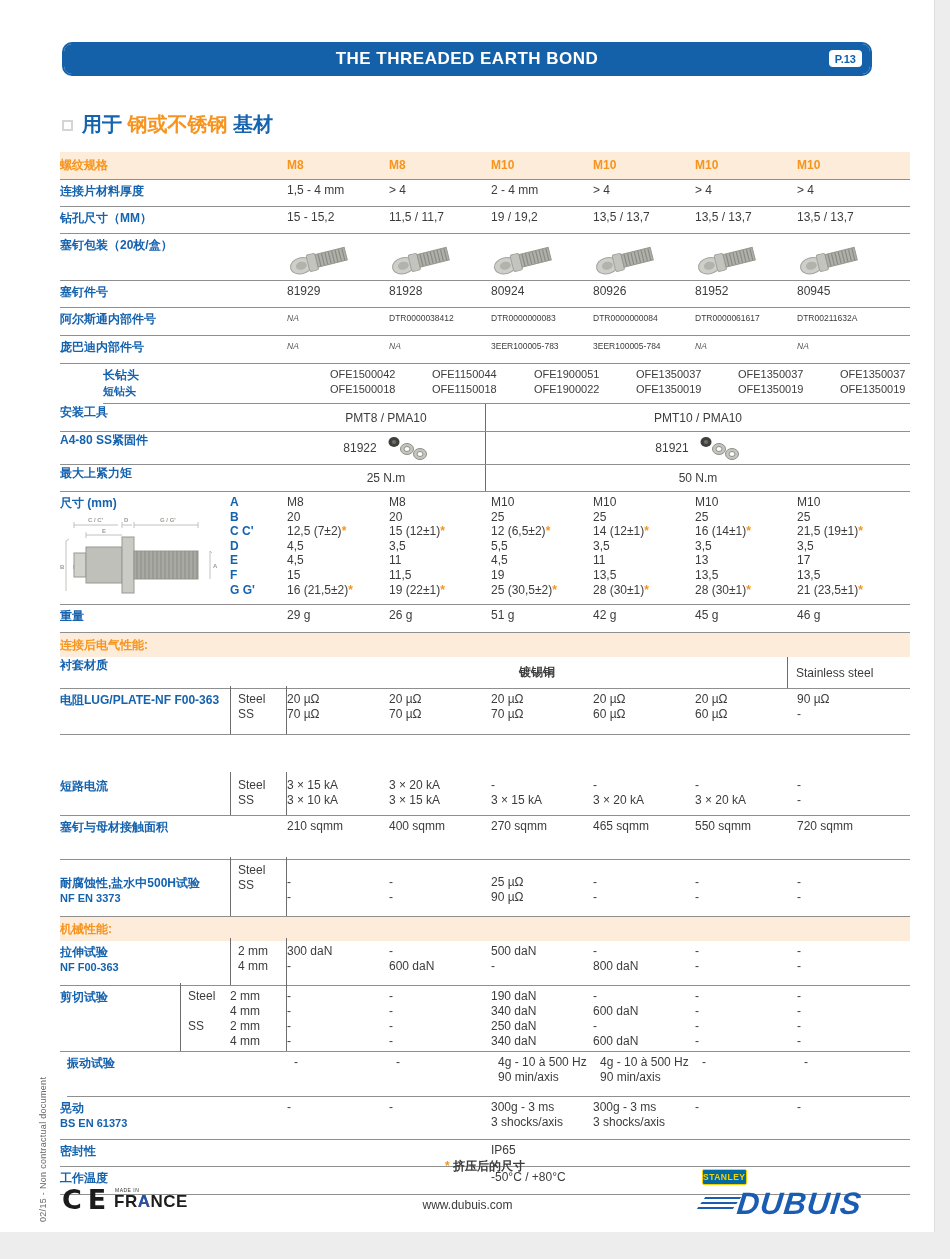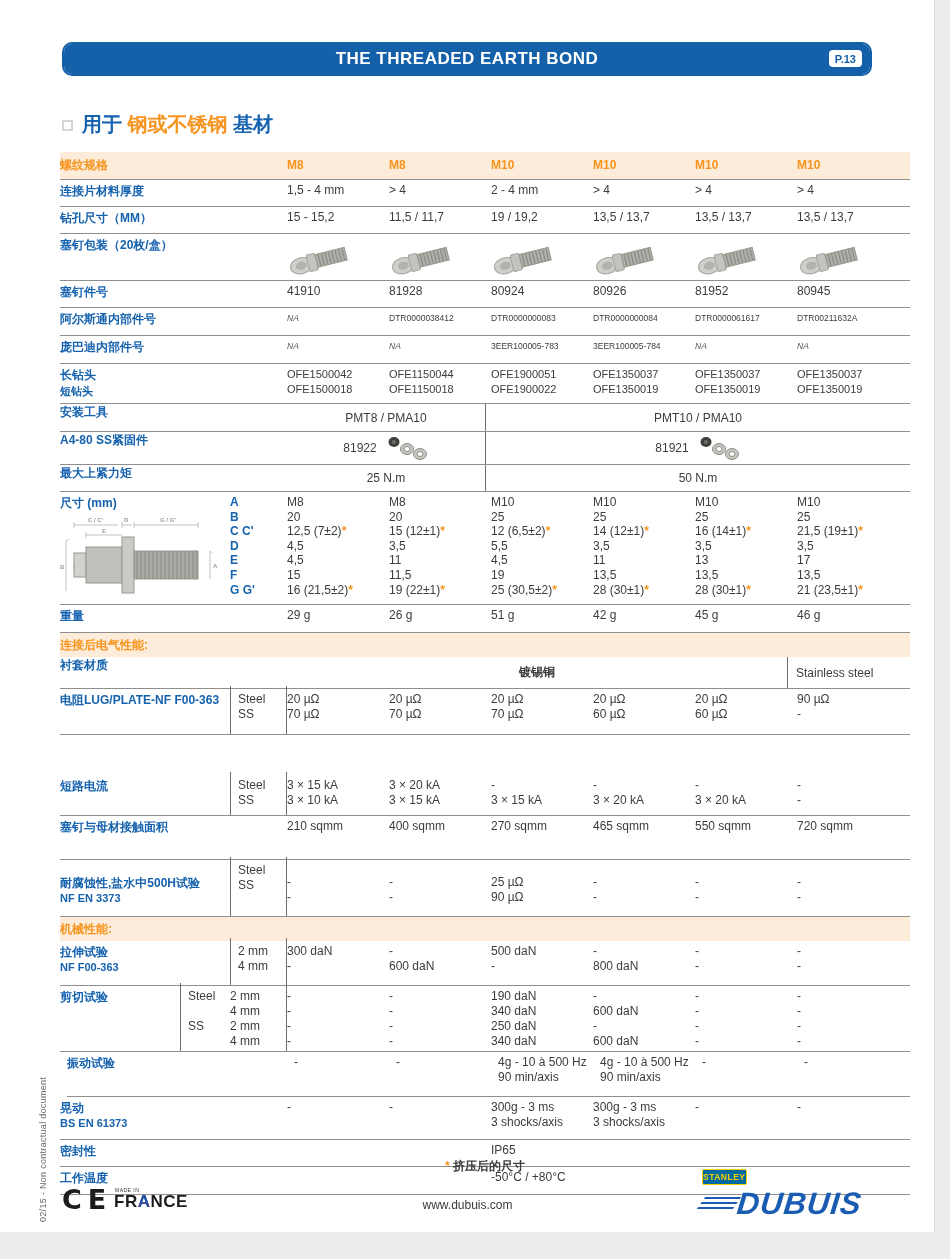--- a/index.html
+++ b/index.html
@@ -238,21 +238,21 @@
       <path d="M32 17v12M35.5 17v12M39 17v12M42.5 17v12M46 17v12M49.5 17v12M53 17v12M56.5 17v12" stroke="#8b8b85" stroke-width="1.2"></path>
     </g>
   </svg>
         </div>
       </div>
       <div class="row plain" style="height: 27px;">
         <div class="label">
           <div class="l1">塞钉件号</div>
         </div>
         <div class="cell">
-          <div class="ln">41910</div>
+          <div class="ln">81929</div>
         </div>
         <div class="cell">
           <div class="ln">81928</div>
         </div>
         <div class="cell">
           <div class="ln">80924</div>
         </div>
         <div class="cell">
           <div class="ln">80926</div>
         </div>
@@ -302,21 +302,21 @@
         <div class="cell">
           <div class="ln">3EER100005-784</div>
         </div>
         <div class="cell">
           <div class="ln na">NA</div>
         </div>
         <div class="cell">
           <div class="ln na">NA</div>
         </div>
       </div>
-      <div class="row twoline" style="height: 40px;">
+      <div class="row twoline" style="height: 40px; margin-left: 43px;">
         <div class="label">
           <div class="l1">长钻头</div>
           <div class="l2">短钻头</div>
         </div>
         <div class="cell">
           <div class="ln">OFE1500042</div>
           <div class="ln">OFE1500018</div>
         </div>
         <div class="cell">
           <div class="ln">OFE1150044</div>

